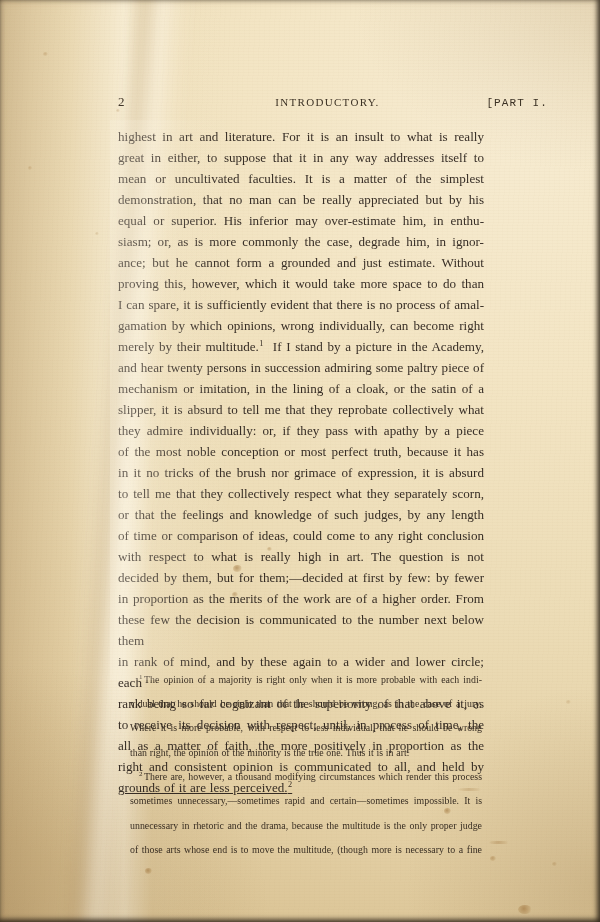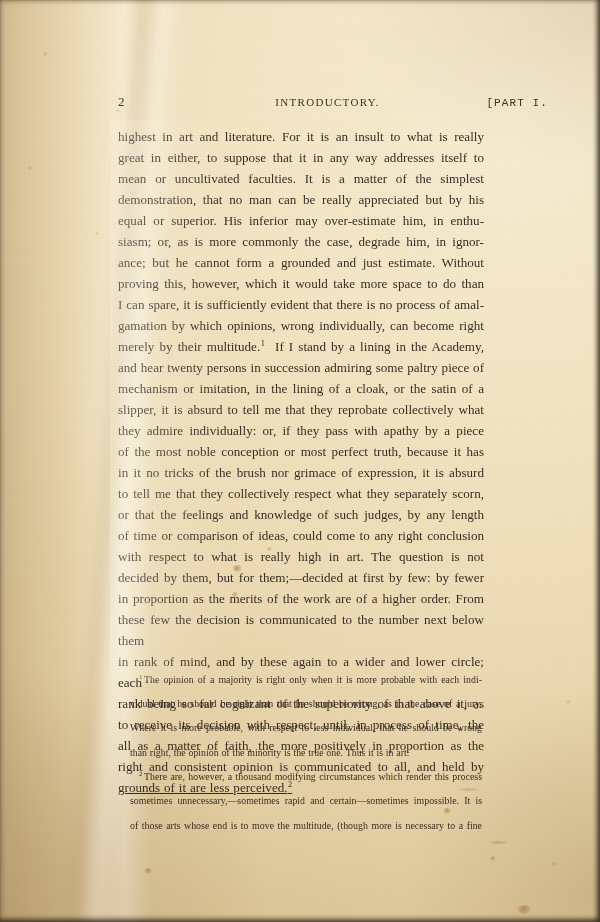--- a/index.html
+++ b/index.html
@@ -267,21 +267,21 @@
       <p>great in either, to suppose that it in any way addresses itself to</p>
       <p>mean or uncultivated faculties.   It is a matter of the simplest</p>
       <p>demonstration, that no man can be really appreciated but by his</p>
       <p>equal or superior.  His inferior may over-estimate him, in enthu-</p>
       <p>siasm; or, as is more commonly the case, degrade him, in ignor-</p>
       <p>ance; but he cannot form a grounded and just estimate.  Without</p>
       <p>proving this, however, which it would take more space to do than</p>
       <p>I can spare, it is sufficiently evident that there is no process of amal-</p>
       <p>gamation by which opinions, wrong individually, can become right</p>
       <p>
-        <span>merely by their multitude.</span><sup class="fnref">1</sup>&nbsp;&nbsp;<span>If I stand by a lining in the Academy,</span>
+        <span>merely by their multitude.</span><sup class="fnref">1</sup>&nbsp;&nbsp;<span>If I stand by a picture in the Academy,</span>
       </p>
       <p>and hear twenty persons in succession admiring some paltry piece of</p>
       <p>mechanism or imitation, in the lining of a cloak, or the satin of a</p>
       <p>slipper, it is absurd to tell me that they reprobate collectively what</p>
       <p>they admire individually: or, if they pass with apathy by a piece</p>
       <p>of the most noble conception or most perfect truth, because it has</p>
       <p>in it no tricks of the brush nor grimace of expression, it is absurd</p>
       <p>to tell me that they collectively respect what they separately scorn,</p>
       <p>or that the feelings and knowledge of such judges, by any length</p>
       <p>of time or comparison of ideas, could come to any right conclusion</p>
@@ -304,20 +304,21 @@
       <div class="note n1">
         <p class="lead"><sup>1</sup><span>The opinion of a majority is right only when it is more probable with each indi-</span></p>
         <p>vidual that he should be right than that he should be wrong, as in the case of a jury.</p>
         <p>Where it is more probable, with respect to less individual, that he should be wrong</p>
         <p class="lastline">than right, the opinion of the minority is the true one.   Thus it is in art.</p>
       </div>
 
       <div class="note n2">
         <p class="lead"><sup>2</sup><span>There are, however, a thousand modifying circumstances which render this process</span></p>
         <p>sometimes unnecessary,—sometimes rapid and certain—sometimes impossible.   It is</p>
+        <p>unnecessary in rhetoric and the drama, because the multitude is the only proper judge</p>
         <p>of those arts whose end is to move the multitude, (though more is necessary to a fine</p>
       </div>
 
     </div>
 
   </div>
 
   <div class="text-fade"></div>
 
 </div>

